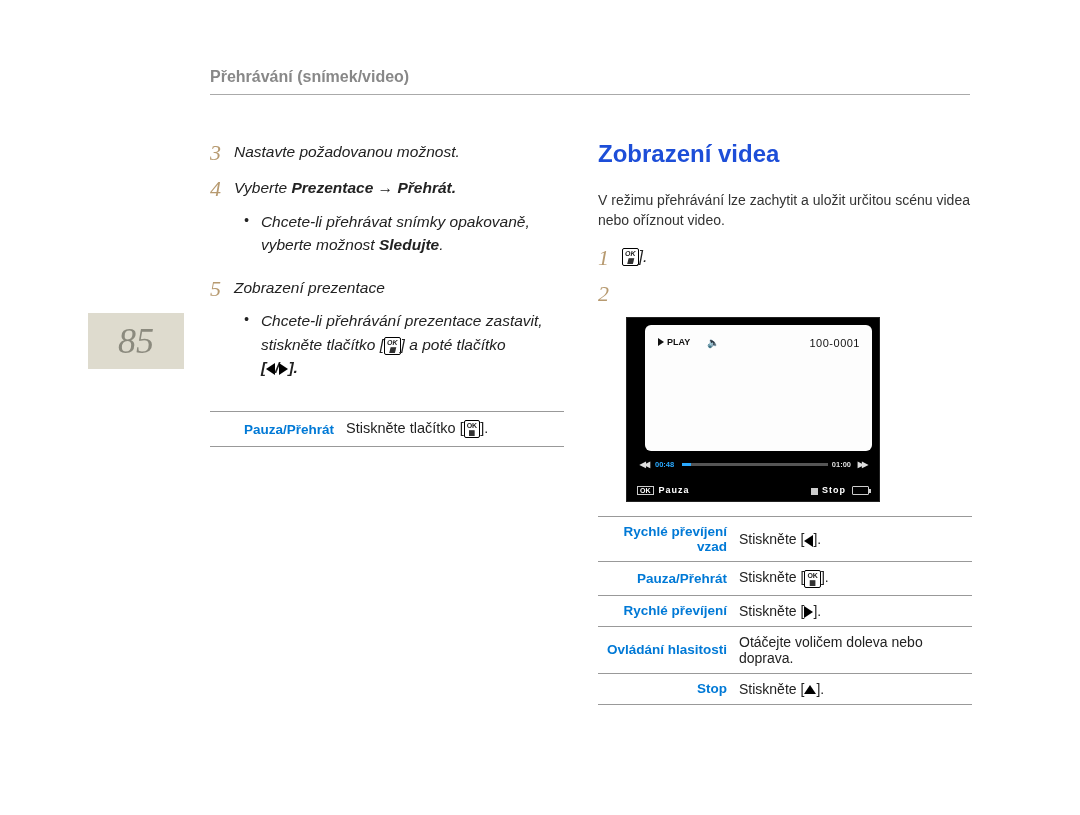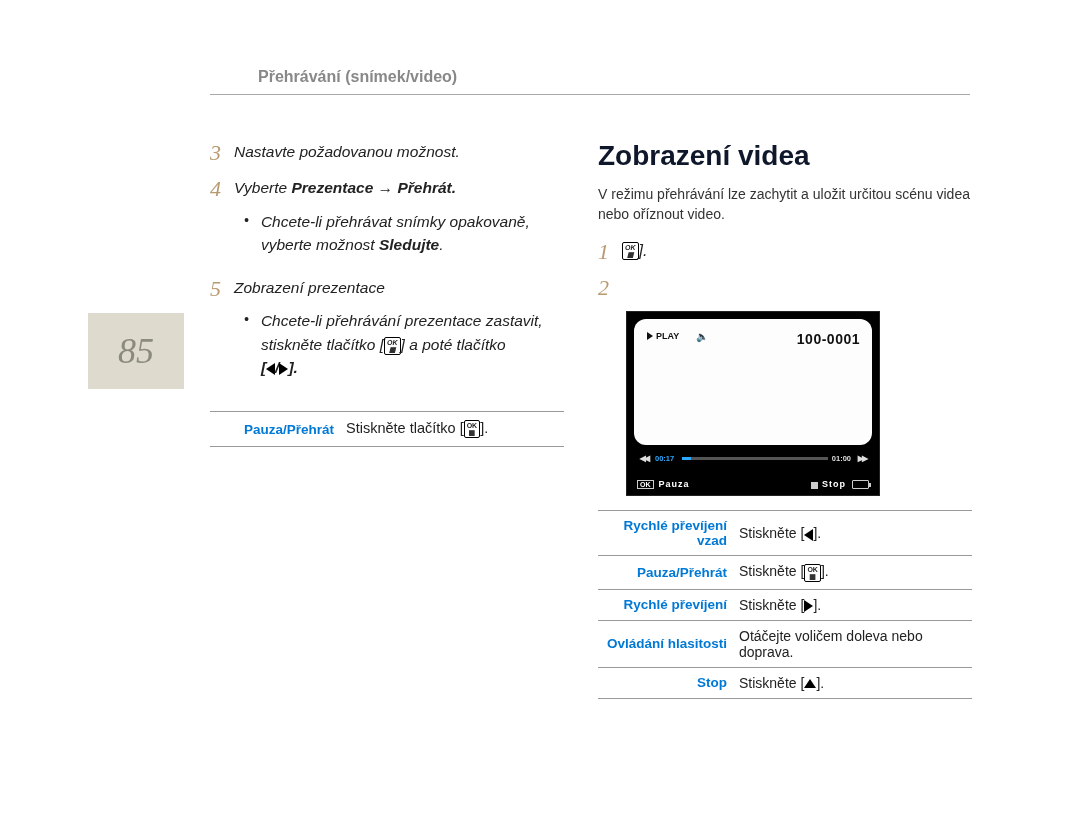--- a/index.html
+++ b/index.html
@@ -12,36 +12,35 @@
     color: #222;
     font-size: 15px;
   }
   .page-header {
     position: absolute;
     top: 68px;
     left: 210px;
     font-weight: bold;
     color: #888;
     font-size: 16px;
-    margin-left: 48px;
   }
   .header-rule {
     position: absolute;
     top: 94px;
     left: 210px;
     width: 760px;
     height: 1px;
     background: #aaa;
   }
   .page-number-block {
     position: absolute;
     top: 313px;
     left: 88px;
     width: 96px;
-    height: 76px;
+    height: 56px;
     background: #dedbce;
     display: flex;
     align-items: center;
     justify-content: center;
   }
   .page-number {
     font-style: italic;
     font-family: Georgia, 'Times New Roman', serif;
     font-size: 36px;
     font-weight: 300;
@@ -88,24 +87,24 @@
     display: flex;
     margin-bottom: 10px;
   }
   .bullet-list li::before {
     content: "•";
     margin-right: 12px;
     font-size: 14px;
   }
   .bullet-text { flex: 1; }
   .section-title {
-    color: #0f172a;
-    font-size: 28px;
-    font-weight: bold;
-    margin-bottom: 12px;
+    color: #1d4ed8;
+    font-size: 24px;
+    font-weight: bold;
+    margin-bottom: 22px;
   }
   .intro-text {
     font-size: 14px;
     line-height: 1.45;
     color: #333;
     margin-bottom: 14px;
   }
   .table1 {
     width: 100%;
     border-collapse: collapse;
@@ -142,42 +141,42 @@
     width: 254px;
     height: 185px;
     background: #000;
     margin: 8px 0 14px 28px;
     position: relative;
     color: #fff;
     border: 1px solid #222;
   }
   .vp-screen {
     position: absolute;
-    top: 7px; left: 7px; right: 7px;
+    top: 7px; left: 18px; right: 7px;
     height: 126px;
     background: #fdfdfd;
-    border-radius: 12px;
+    border-radius: 6px;
   }
   .vp-play {
     position: absolute;
     top: 12px; left: 13px;
     font-size: 9px;
     color: #111;
     display: flex; align-items: center; gap: 3px;
     font-weight: bold;
   }
   .vp-sound {
     position: absolute;
     top: 12px; left: 62px;
     font-size: 10px; color: #111;
   }
   .vp-counter {
     position: absolute;
     top: 12px; right: 12px;
-    font-size: 14px; color: #111; font-weight: bold;
+    font-size: 11px; color: #111; font-weight: normal;
     letter-spacing: 0.5px;
   }
   .vp-bar-row {
     position: absolute;
     bottom: 30px; left: 10px; right: 10px;
     height: 14px; display: flex; align-items: center;
     font-size: 8px; color: #ddd;
     font-weight: bold;
   }
   .vp-rew, .vp-ff { width: 14px; text-align: center; letter-spacing:-2px;}
@@ -328,21 +327,21 @@
     <div class="vp-screen">
       <div class="vp-play">
         <span style="display:inline-block;width:0;height:0;border-top:4px solid transparent;border-bottom:4px solid transparent;border-left:6px solid #111;"></span>
         <span>PLAY</span>
       </div>
       <div class="vp-sound">🔈</div>
       <div class="vp-counter">100-0001</div>
     </div>
     <div class="vp-bar-row">
       <span class="vp-rew">◀◀</span>
-      <span class="vp-time-l">00:17</span>
+      <span class="vp-time-l">00:48</span>
       <div class="vp-progress">
           <div class="vp-progress-fill"></div>
         </div>
       <span class="vp-time-r">01:00</span>
       <span class="vp-ff">▶▶</span>
     </div>
     <div class="vp-bottom">
       <span class="vp-okbox">OK</span>
       <span>Pauza</span>
       <span class="vp-stop-label">

